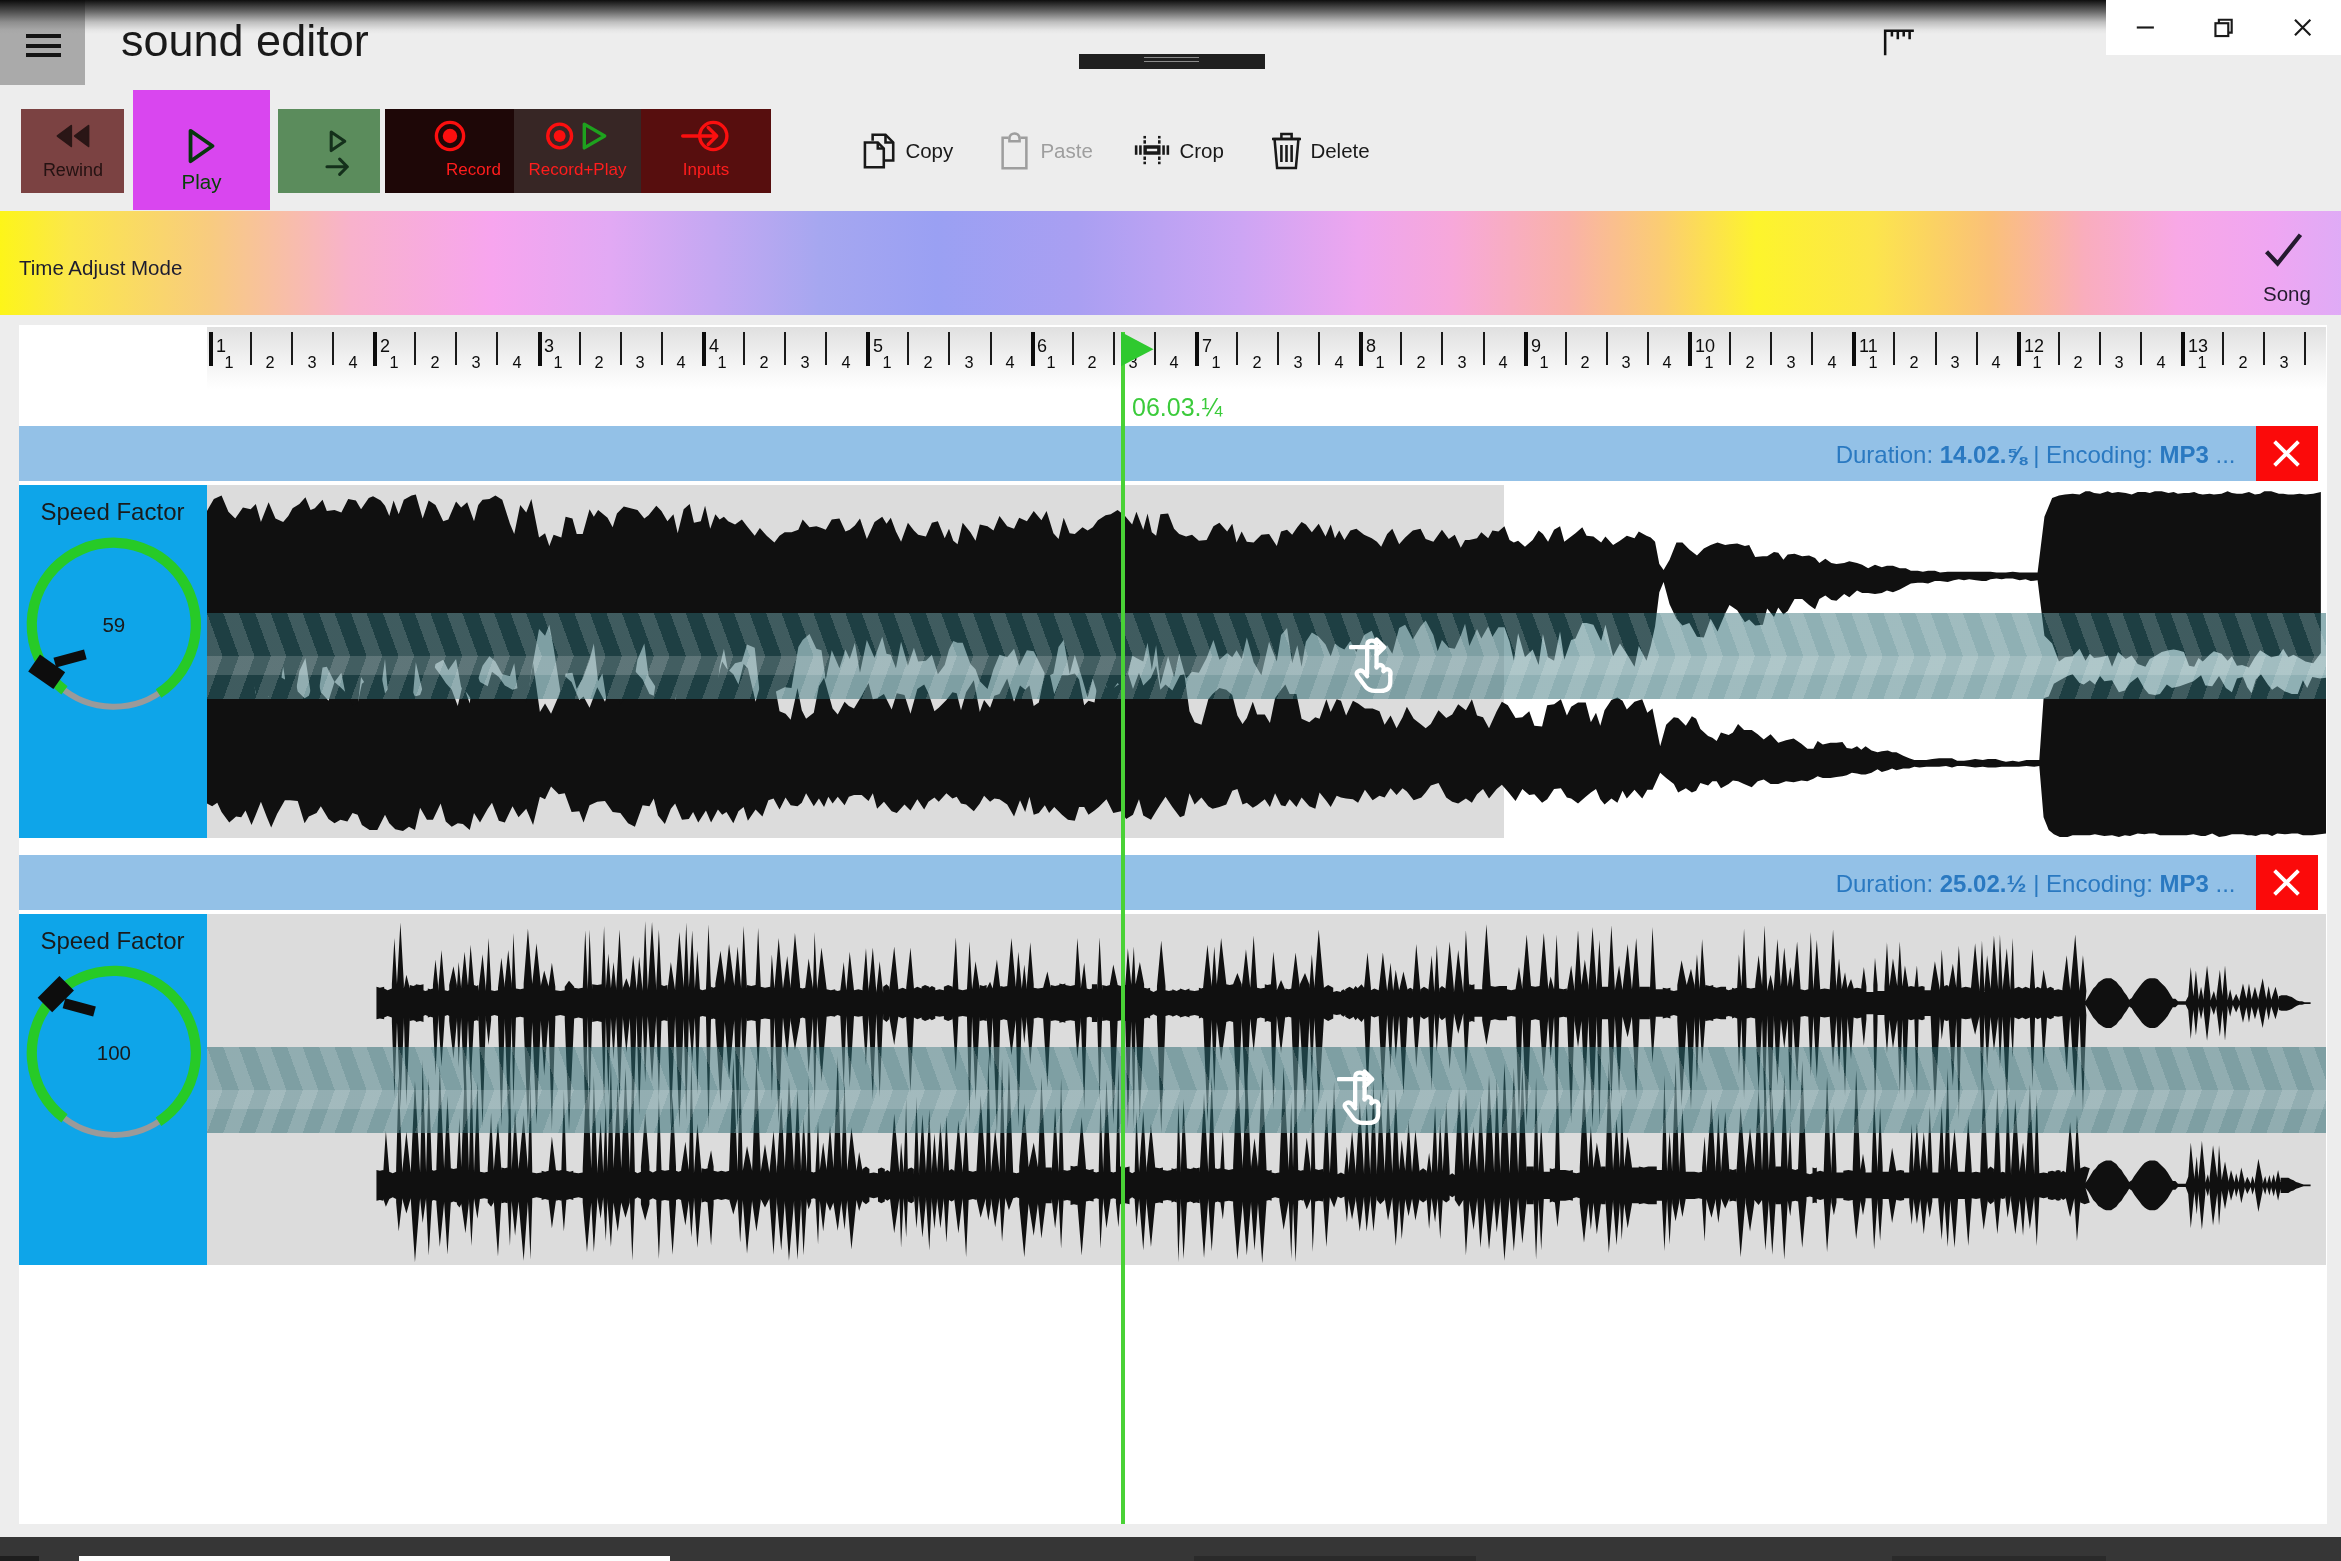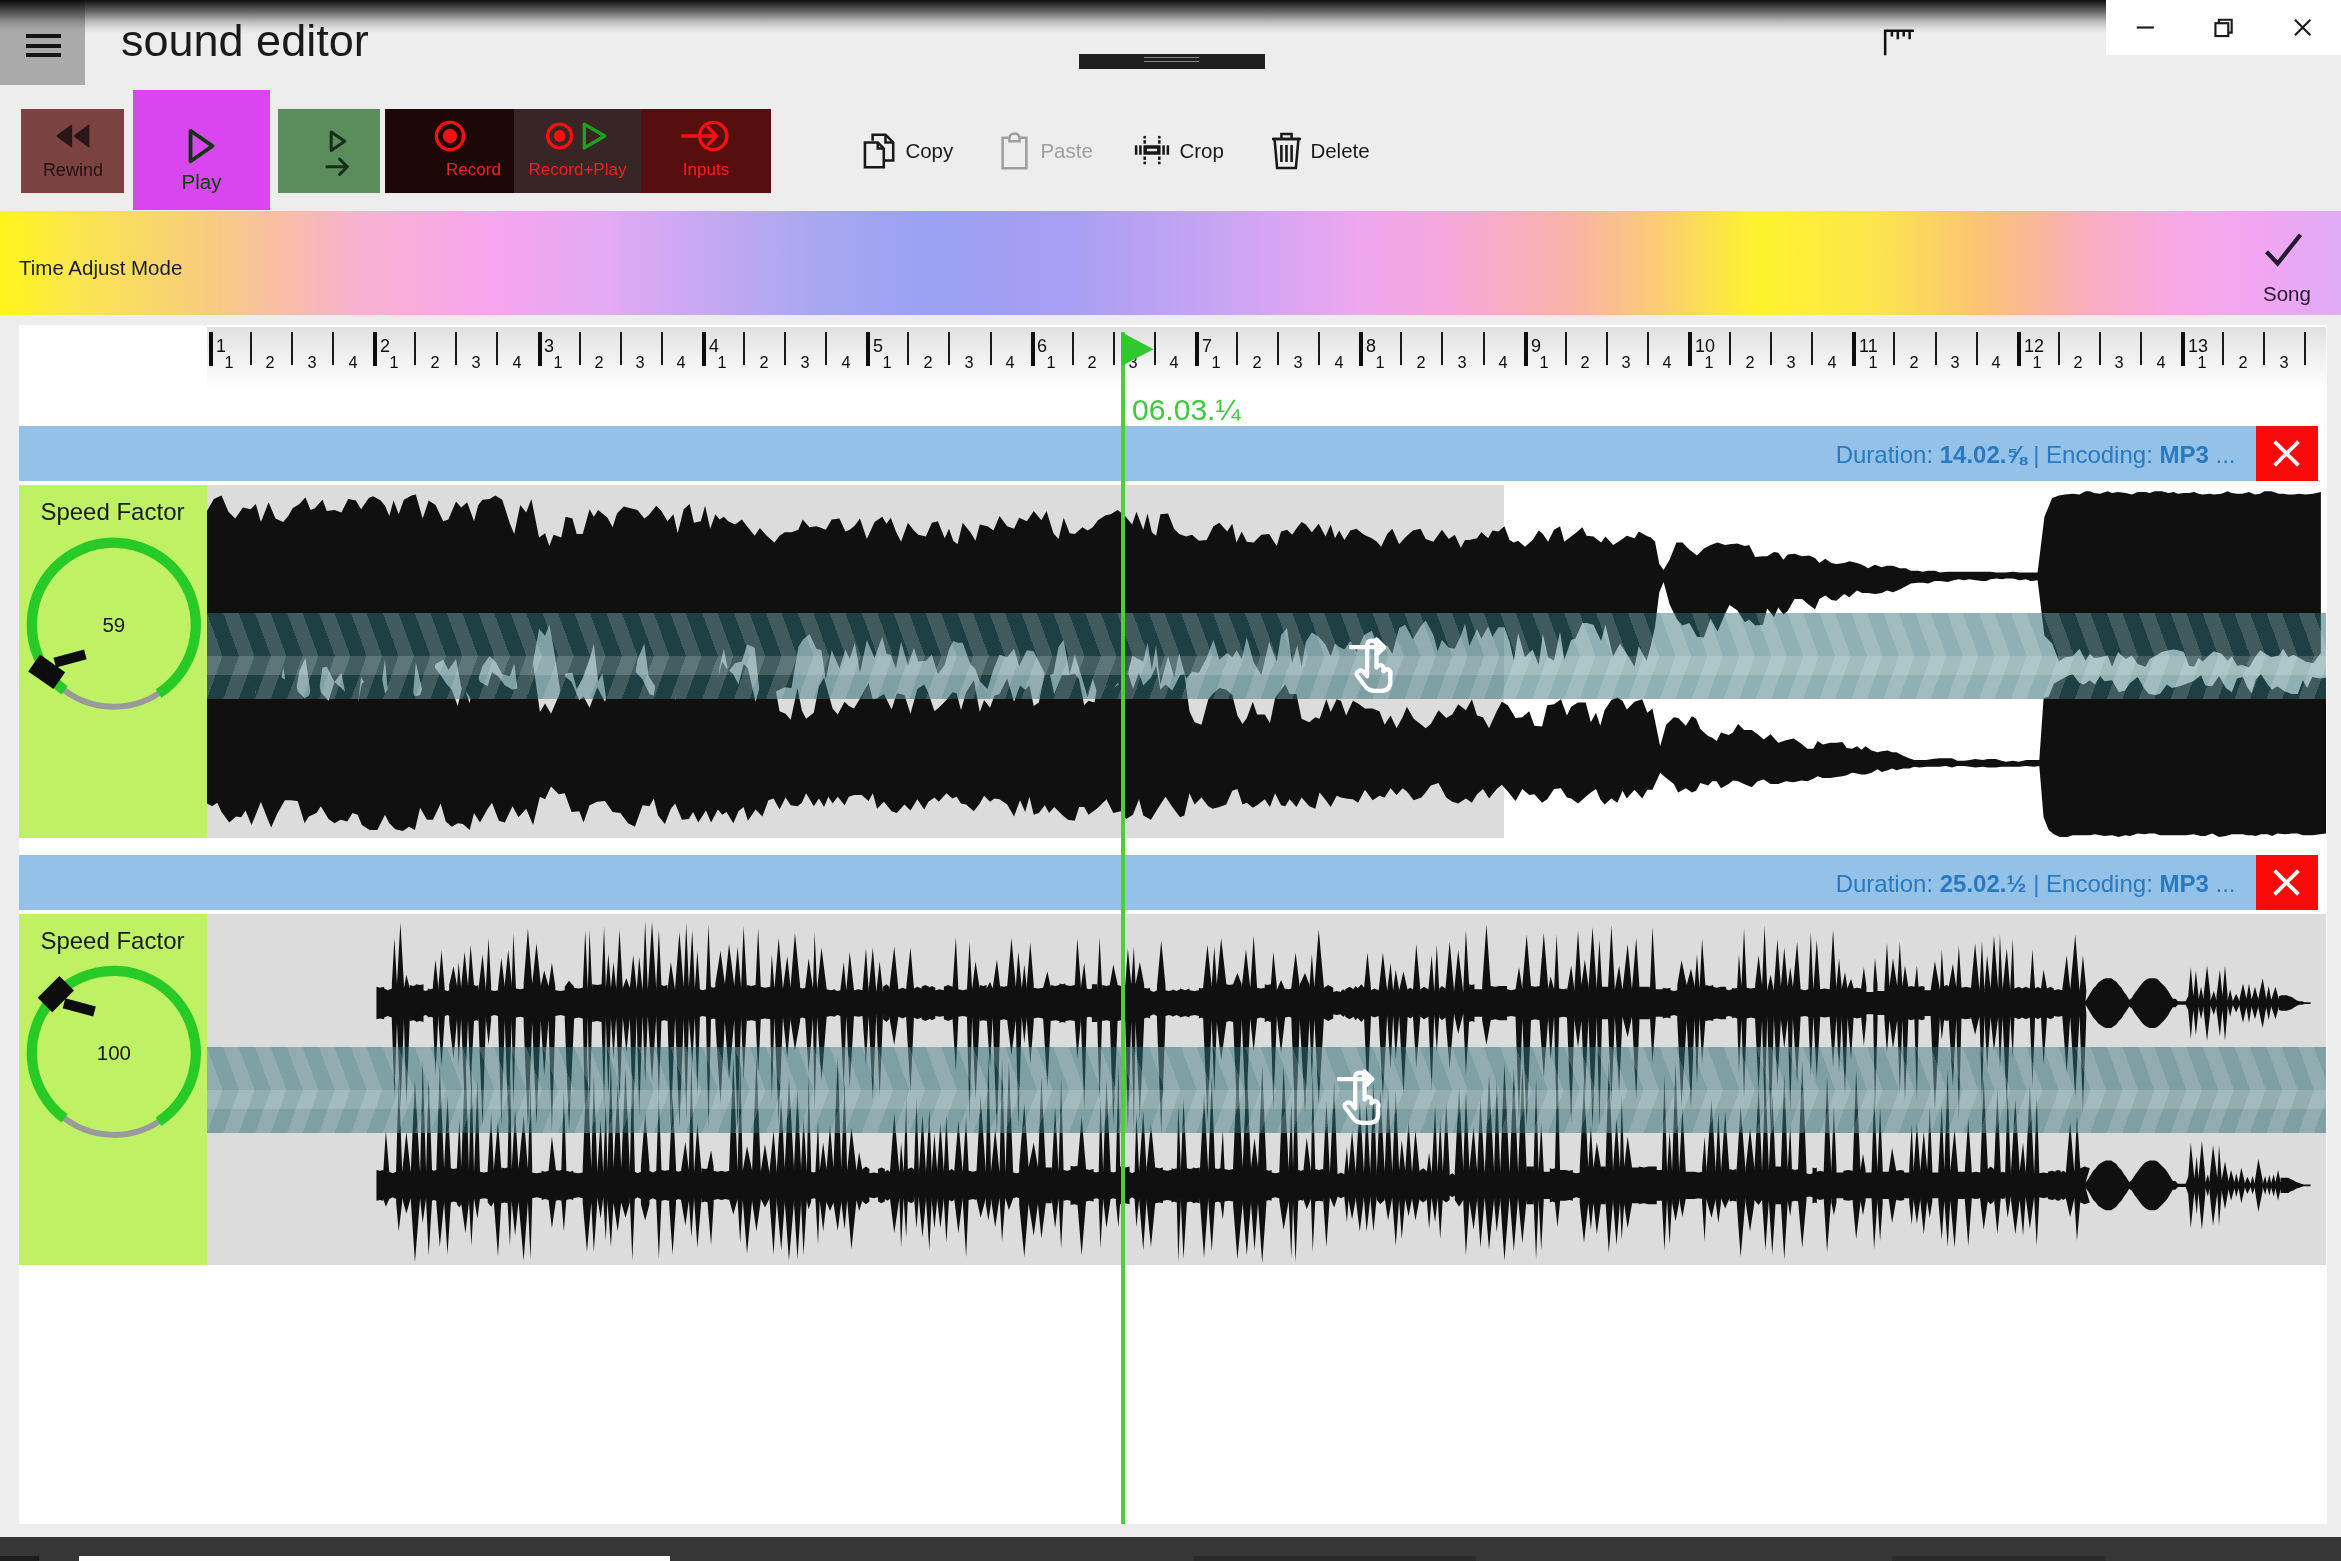--- a/index.html
+++ b/index.html
@@ -47,32 +47,32 @@
 #rulgrad { left:207px; top:327px; width:2119px; height:62px;
   background:linear-gradient(180deg,#e0e0e0 0%, #f1f1f1 50%, #ffffff 100%); }
 .tkM { position:absolute; top:332px; width:4.3px; height:34px; background:#0d0d0d; }
 .tkm { position:absolute; top:332px; width:1.7px; height:33px; background:#1a1a1a; }
 .tnM { position:absolute; top:336px; font-size:18px; color:#0d0d0d; }
 .tnm { position:absolute; top:353px; font-size:16.3px; color:#0d0d0d; transform:translateX(-50%); }
 
 
 #phline { left:1121px; top:332px; width:4.3px; height:1192px; background:#49d236; z-index:5; }
 #phflag { left:1121px; top:332px; z-index:5; }
-#phtime { left:1132px; top:393px; font-size:30px; color:#3bcb3b; z-index:5; }
+#phtime { left:1132px; top:393px; font-size:25px; color:#3bcb3b; z-index:5; }
 
 
 .thead { position:absolute; left:19px; width:2237px; height:55px; background:#93c1e7; }
 .thead .ttl { position:absolute; left:195px; top:10.3px; font-size:35px; color:#111; }
 .thead .dur { position:absolute; right:20.5px; top:14.6px; font-size:24px; color:#2a79c1; }
 .xbtn { position:absolute; left:2256px; width:62px; height:55px; background:#fb0a0a; }
 .xbtn svg { position:absolute; left:16.3px; top:13px; }
 
 
 .tbody { position:absolute; left:19px; width:2308px; }
-.spanel { position:absolute; left:0; top:0; width:188px; height:100%; background:#bef264; }
+.spanel { position:absolute; left:0; top:0; width:188px; height:100%; background:#0ea5e9; }
 .spanel .sflbl { position:absolute; left:21.4px; top:13px; font-size:24px; color:#1a1a1a; }
 .wavarea { position:absolute; left:188px; top:0; width:2119px; height:100%; }
 .band { position:absolute; left:188px; width:2119px; height:86px; z-index:3;
   background:rgba(43,106,113,.53); }
 .band::before { content:""; position:absolute; left:0; top:0; width:100%; height:50%;
   background:repeating-linear-gradient(70deg, rgba(255,255,255,.15) 0 14.6px, rgba(255,255,255,0) 14.6px 30px); }
 .band::after { content:""; position:absolute; left:0; bottom:0; width:100%; height:50%;
   background:
    linear-gradient(180deg, rgba(255,255,255,.16) 0 44%, rgba(255,255,255,0) 44%),
    repeating-linear-gradient(110deg, rgba(255,255,255,.15) 0 14.6px, rgba(255,255,255,0) 14.6px 30px); }

